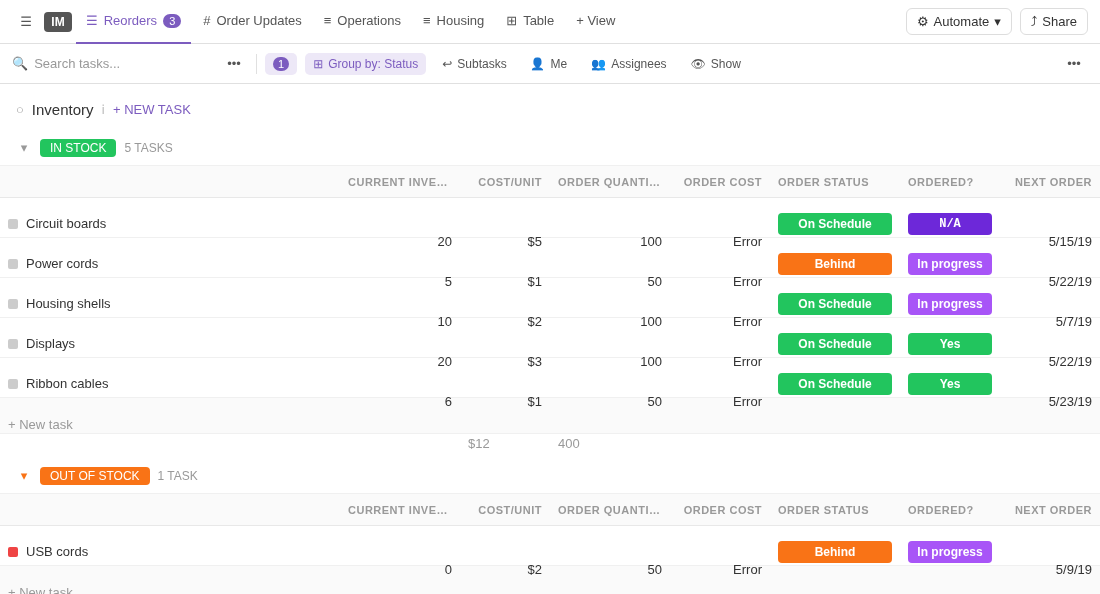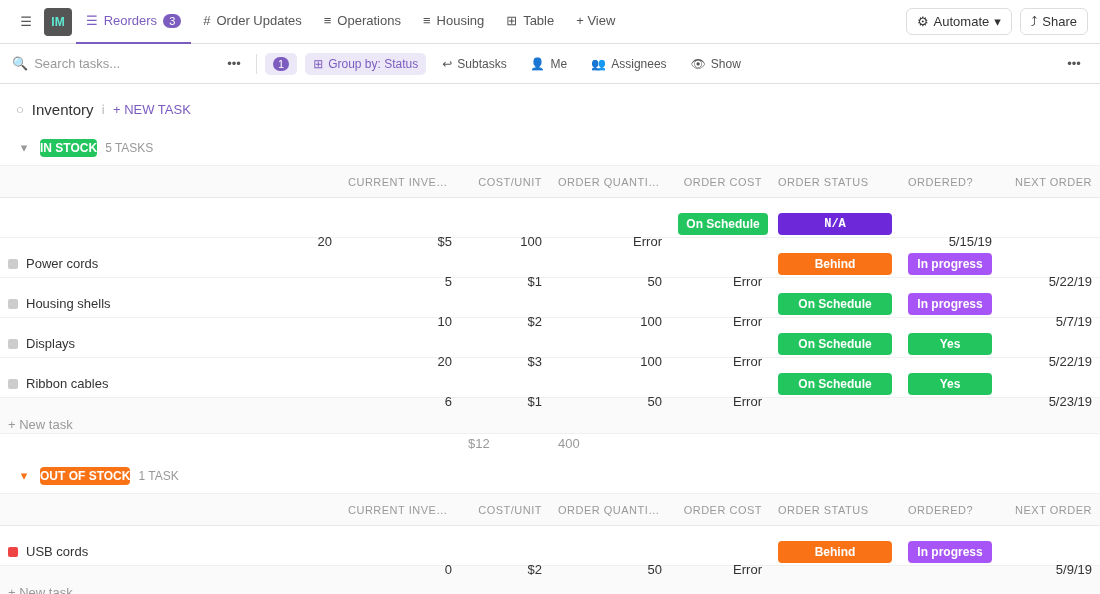--- a/index.html
+++ b/index.html
@@ -1,21 +1,21 @@
 <!DOCTYPE html>
 <html><head>
   <meta charset="utf-8">
   <style>
     * { box-sizing: border-box; margin: 0; padding: 0; }
     body { font-family: -apple-system, BlinkMacSystemFont, 'Segoe UI', sans-serif; font-size: 13px; background: #fff; color: #333; width: 1100px; height: 594px; overflow: hidden; }
 
     
     .top-nav { display: flex; align-items: center; height: 44px; border-bottom: 1px solid #e0e0e0; padding: 0 12px; gap: 4px; }
     .nav-icon-btn { display: flex; align-items: center; justify-content: center; width: 28px; height: 28px; border-radius: 4px; cursor: pointer; color: #555; }
-    .nav-logo { display: flex; align-items: center; justify-content: center; width: 28px; height: 28px; background: #555; border-radius: 4px; color: #5eead4; font-weight: bold; font-size: 12px; }
+    .nav-logo { display: flex; align-items: center; justify-content: center; width: 28px; height: 20px; background: #555; border-radius: 4px; color: #ffffff; font-weight: bold; font-size: 12px; }
     .nav-tabs { display: flex; align-items: center; gap: 2px; flex: 1; }
     .nav-tab { display: flex; align-items: center; gap: 6px; padding: 0 10px; height: 44px; cursor: pointer; color: #555; font-size: 13px; border-bottom: 2px solid transparent; white-space: nowrap; }
     .nav-tab.active { color: #7c5cbf; border-bottom: 2px solid #7c5cbf; }
     .nav-tab-badge { background: #7c5cbf; color: #fff; border-radius: 10px; font-size: 11px; padding: 1px 6px; }
     .nav-right { display: flex; align-items: center; gap: 8px; margin-left: auto; }
     .nav-btn { display: flex; align-items: center; gap: 5px; padding: 5px 10px; border: 1px solid #ddd; border-radius: 6px; cursor: pointer; font-size: 13px; color: #333; }
 
     
     .toolbar { display: flex; align-items: center; height: 40px; border-bottom: 1px solid #e0e0e0; padding: 0 12px; gap: 8px; }
     .search-box { display: flex; align-items: center; gap: 6px; flex: 0 0 200px; color: #999; font-size: 13px; cursor: pointer; }
@@ -27,27 +27,27 @@
     
     .main { padding: 16px 0 0 0; overflow-y: auto; height: calc(594px - 84px); }
     .inventory-header { display: flex; align-items: center; gap: 8px; padding: 0 16px 12px 16px; }
     .inventory-title { font-weight: 400; font-size: 15px; }
     .new-task-btn { color: #7c5cbf; cursor: pointer; font-size: 13px; }
 
     
     .table-section { margin-bottom: 8px; }
     .group-header-row { display: flex; align-items: center; height: 36px; padding: 0 16px; gap: 8px; border-bottom: 1px solid #f0f0f0; }
     .group-toggle { cursor: pointer; color: #999; width: 16px; display: flex; align-items: center; justify-content: center; }
-    .group-badge { display: flex; align-items: center; padding: 2px 0; border-radius: 4px; font-size: 12px; font-weight: 700; color: #fff; cursor: pointer; }
+    .group-badge { display: flex; align-items: center; padding: 2px 10px; border-radius: 4px; font-size: 12px; font-weight: 400; color: #fff; cursor: pointer; }
     .group-badge.in-stock { background: #22c55e; }
     .group-badge.out-of-stock { background: #f97316; }
     .group-task-count { font-size: 12px; color: #999; }
 
     .col-headers { display: grid; grid-template-columns: 340px 120px 90px 120px 100px 130px 100px 100px; align-items: center; height: 32px; border-bottom: 1px solid #e8e8e8; background: #fafafa; }
-    .col-header { font-size: 11px; font-weight: 400; color: #999; text-transform: uppercase; letter-spacing: 0.5px; padding: 0 8px; white-space: nowrap; overflow: hidden; text-overflow: ellipsis; }
+    .col-header { font-size: 11px; font-weight: 700; color: #999; text-transform: uppercase; letter-spacing: 0.5px; padding: 0 8px; white-space: nowrap; overflow: hidden; text-overflow: ellipsis; }
     .col-header.right { text-align: right; }
 
     .data-row { display: grid; grid-template-columns: 340px 120px 90px 120px 100px 130px 100px 100px; align-items: center; height: 40px; border-bottom: 1px solid #f0f0f0; }
 
     .task-name-cell { display: flex; align-items: center; gap: 8px; padding: 0 8px; }
     .task-dot { width: 10px; height: 10px; border-radius: 2px; flex-shrink: 0; }
     .task-dot.gray { background: #ccc; }
     .task-dot.red { background: #ef4444; }
     .task-name { font-size: 13px; color: #333; }
 
@@ -167,20 +167,24 @@
       <div class="col-header right">CURRENT INVEN...</div>
       <div class="col-header right">COST/UNIT</div>
       <div class="col-header right">ORDER QUANTITY</div>
       <div class="col-header right">ORDER COST</div>
       <div class="col-header center">ORDER STATUS</div>
       <div class="col-header center">ORDERED?</div>
       <div class="col-header right">NEXT ORDER</div>
     </div>
 
     <div class="data-row">
+      <div class="task-name-cell">
+        <span class="task-dot gray"></span>
+        <span class="task-name">Circuit boards</span>
+      </div>
       <div class="data-cell right">20</div>
       <div class="data-cell right">$5</div>
       <div class="data-cell right">100</div>
       <div class="data-cell right">Error</div>
       <div class="data-cell center">
           <span class="status-pill on-schedule">On Schedule</span>
         </div>
       <div class="data-cell center">
           <span class="ordered-pill na">N/A</span>
         </div>

